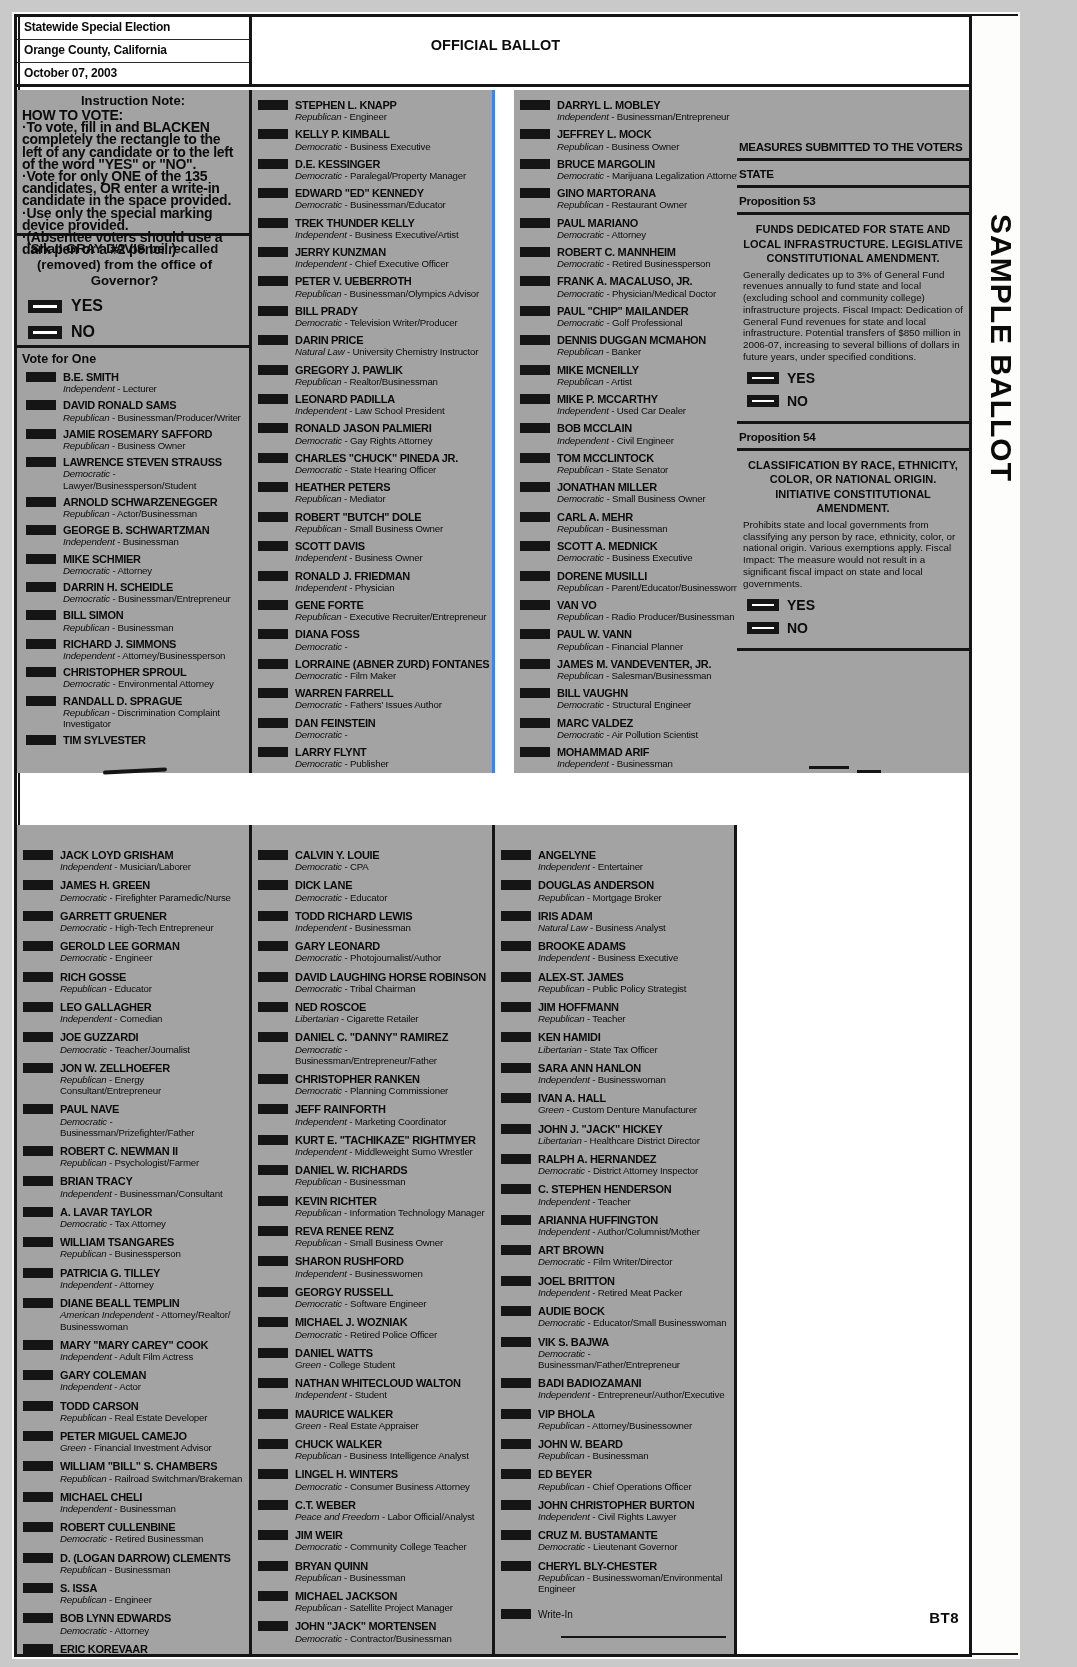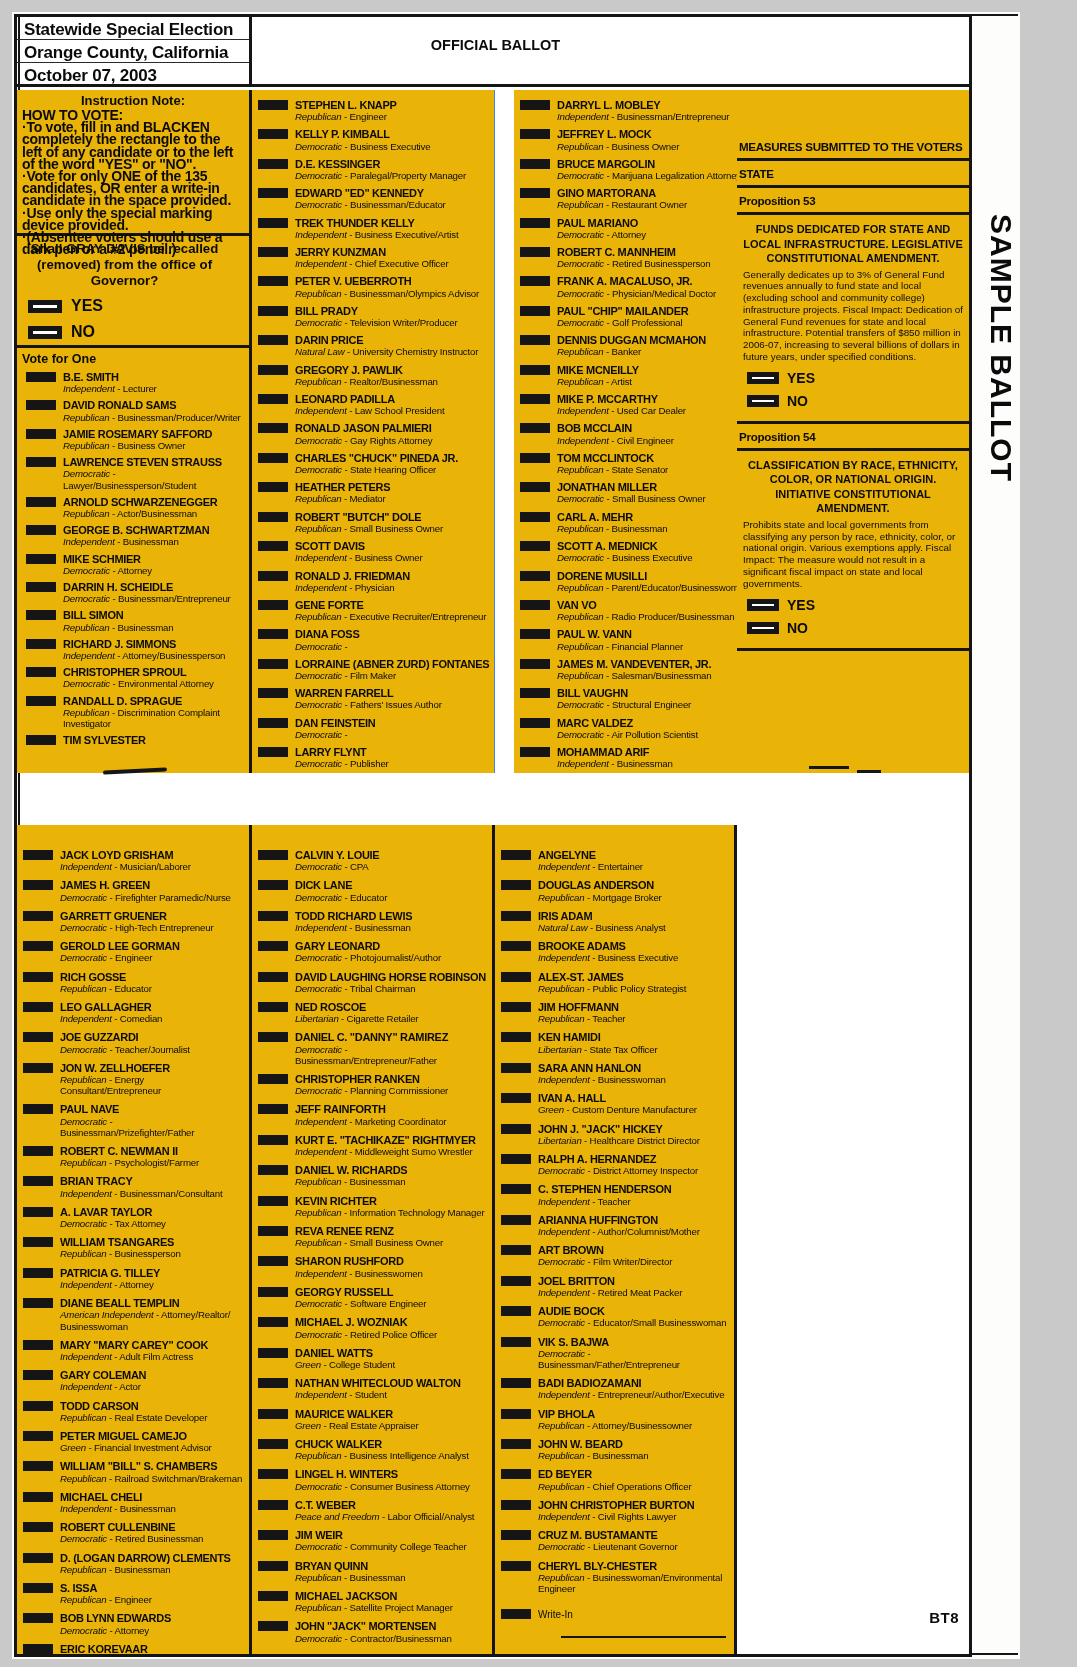--- a/index.html
+++ b/index.html
@@ -10,27 +10,27 @@
   .side-label { position:absolute; left:956px; top:202px; width:50px; writing-mode:vertical-rl;
                 font-weight:bold; font-size:30px; letter-spacing:1px; white-space:nowrap; }
   .strip-line { position:absolute; left:960px; width:46px; height:2px; background:#151515; }
   .strip-line.top { top:2px; } .strip-line.bottom { bottom:4px; }
 
   .ballot { position:absolute; left:2px; top:2px; width:958px; height:1643px; border:3px solid #151515; background:#fff; }
   .ballot::before { content:""; position:absolute; left:1px; top:0; bottom:0; width:2px; background:#151515; }
 
   .header { position:absolute; left:0; top:0; width:952px; height:70px; border-bottom:3px solid #151515; }
   .hdr-left { position:absolute; left:0; top:0; width:235px; height:70px; border-right:3px solid #151515; }
-  .hdr-row { height:23px; padding:3px 0 0 7px; font-weight:bold; font-size:17px; letter-spacing:-0.2px; border-bottom:1px solid #2a2a2a; }
+  .hdr-row { height:23px; padding:3px 0 0 7px; font-weight:bold; font-size:12px; letter-spacing:-0.2px; border-bottom:1px solid #2a2a2a; }
   .hdr-row.last { border-bottom:none; height:21px; }
   .official { position:absolute; left:235px; top:20px; width:487px; text-align:center; font-weight:bold; font-size:14.5px; }
 
-  .col { position:absolute; overflow:hidden; background:#eab308; }
+  .col { position:absolute; overflow:hidden; background:#a3a3a3; }
   .top1 { left:0;   top:73px; width:235px; height:683px; border-right:3px solid #151515; }
-  .top2 { left:235px; top:73px; width:243px; height:683px; border-right:1px solid #3b82f6; }
+  .top2 { left:235px; top:73px; width:243px; height:683px; border-right:3px solid #3b82f6; }
   .top3 { left:497px; top:73px; width:242px; height:683px; border-right:3px solid #151515; }
   .top4 { left:720px; top:73px; width:232px; height:683px; }
   .bot1 { left:0;   top:808px; width:235px; height:829px; border-right:3px solid #151515; }
   .bot2 { left:235px; top:808px; width:243px; height:829px; border-right:3px solid #151515; }
   .bot3 { left:478px; top:808px; width:242px; height:829px; border-right:3px solid #151515; }
 
   .instructions { height:146px; border-bottom:3px solid #151515; padding:3px 5px 0 5px; }
   .i-title { font-size:13px; font-weight:bold; text-align:center; margin-bottom:1px; }
   .i-how, .i-line { font-size:14px; font-weight:bold; line-height:12.2px; letter-spacing:-0.25px; }
   .recall { height:112px; border-bottom:3px solid #151515; padding:4px 20px 0 3px; }

